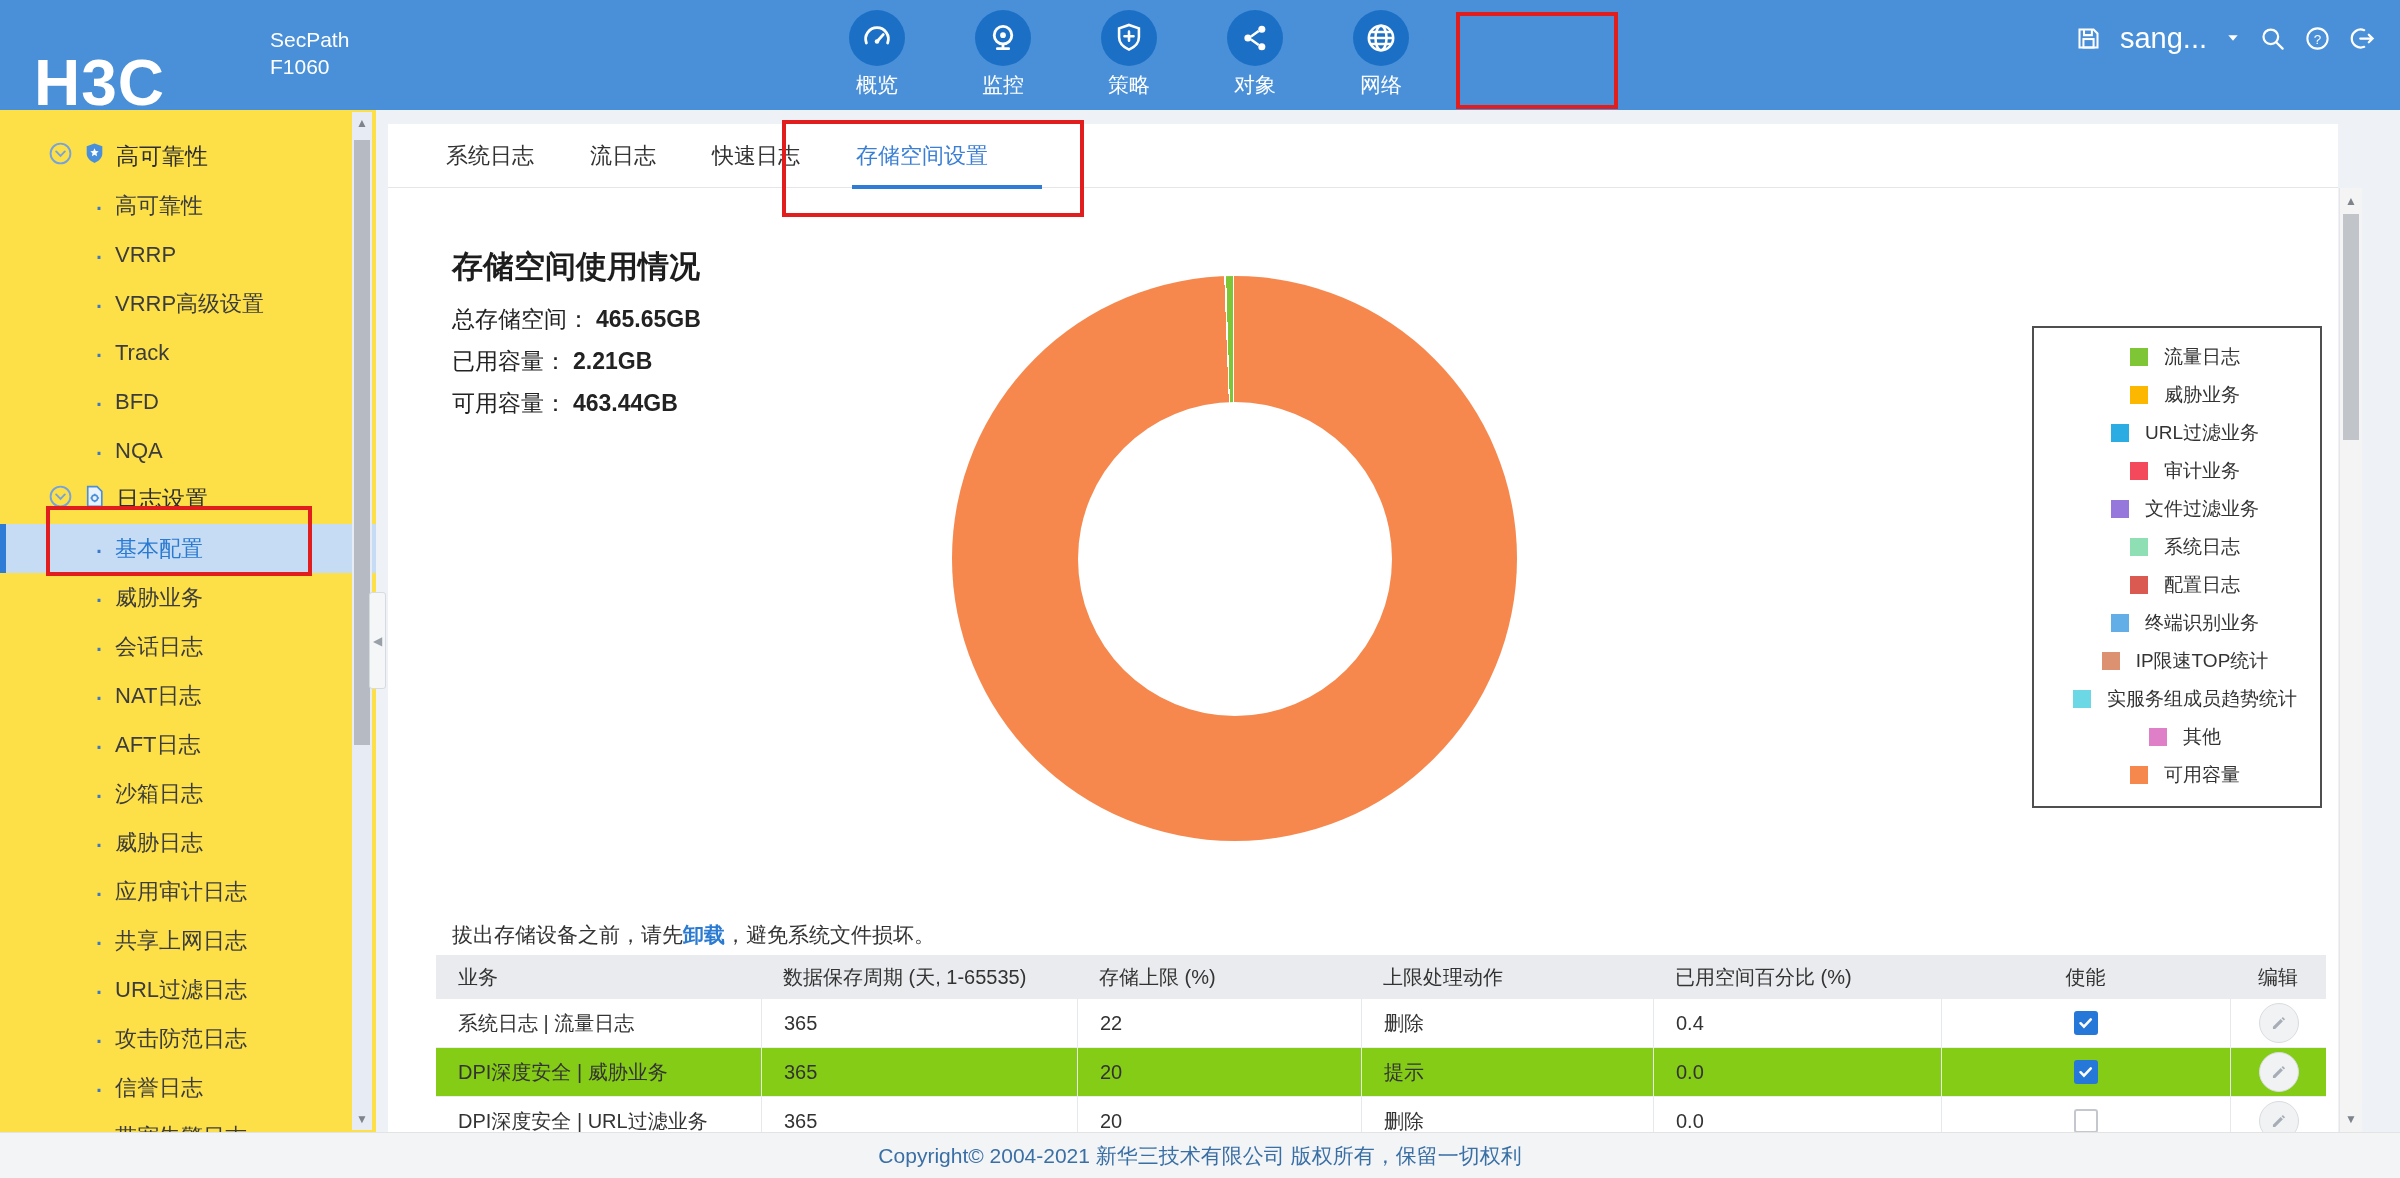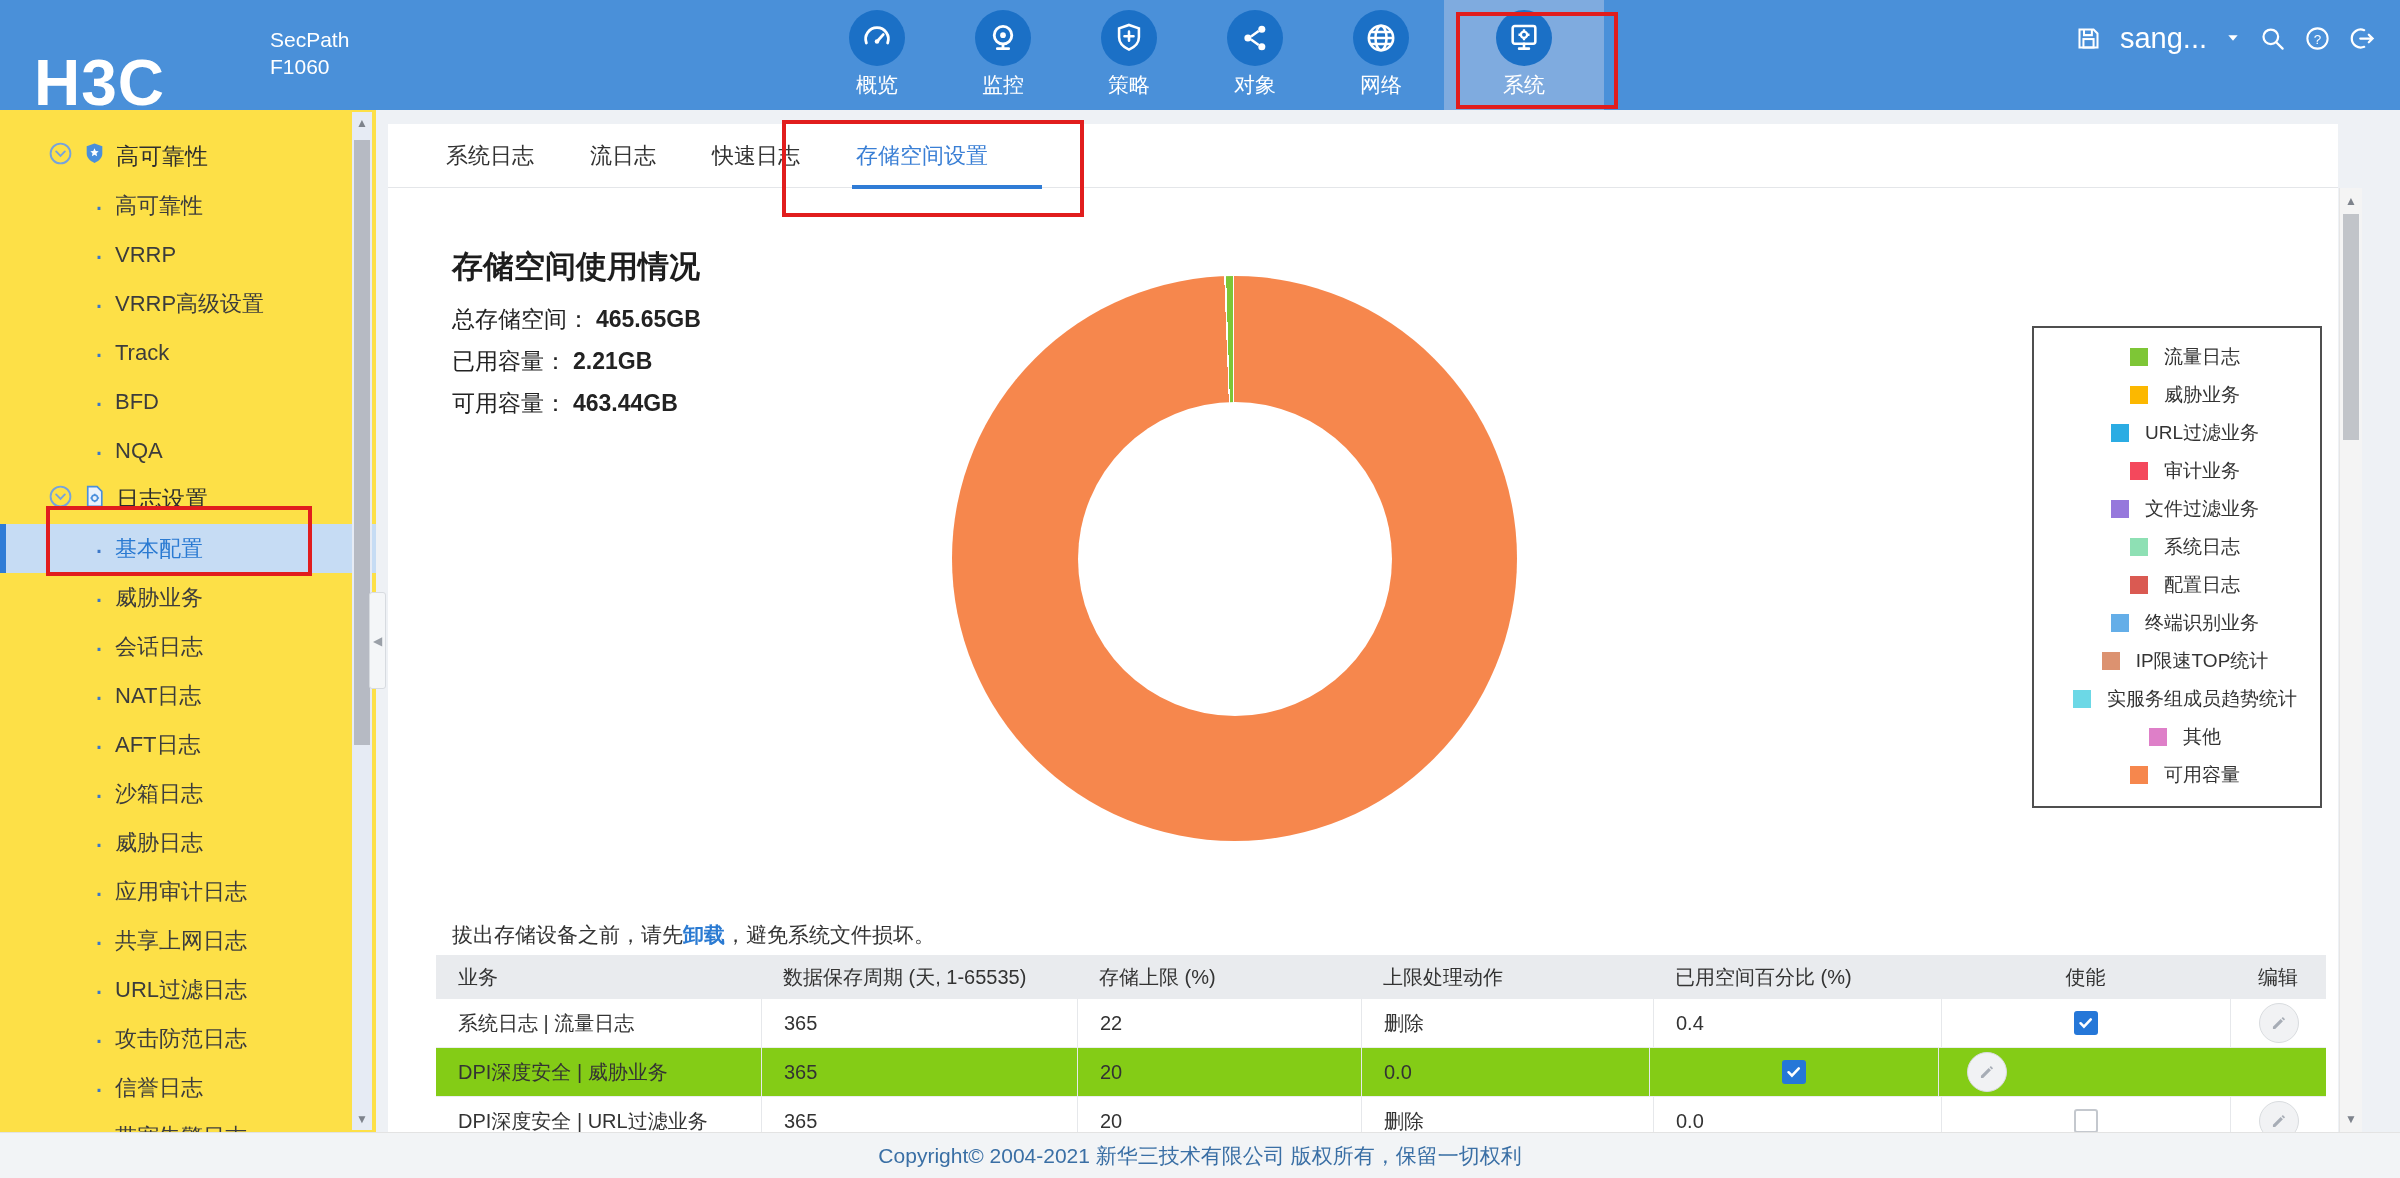--- a/index.html
+++ b/index.html
@@ -149,31 +149,20 @@
         </div>
         <div class="nav-item">
           <span class="nav-circle">
             <svg viewBox="0 0 24 24">
               <circle cx="12" cy="12" r="8.6" fill="none" stroke="#fff" stroke-width="1.8"></circle>
               <ellipse cx="12" cy="12" rx="3.9" ry="8.6" fill="none" stroke="#fff" stroke-width="1.8"></ellipse>
               <path d="M3.4 12h17.2M4.6 7.7h14.8M4.6 16.3h14.8" stroke="#fff" stroke-width="1.8" fill="none"></path>
             </svg>
           </span>
           <div class="nav-label">网络</div>
-        </div>
-        <div class="nav-item active">
-          <span class="nav-circle">
-            <svg viewBox="0 0 24 24">
-              <rect x="4" y="3.5" width="16" height="12.5" rx="1.5" fill="none" stroke="#fff" stroke-width="1.8"></rect>
-              <circle cx="12" cy="9.7" r="2.2" fill="none" stroke="#fff" stroke-width="1.6"></circle>
-              <path d="M12 5.8v1.2M12 12.4v1.2M8.1 9.7h1.2M14.7 9.7h1.2" stroke="#fff" stroke-width="1.6"></path>
-              <path d="M12 16v3M8.5 19.5h7" stroke="#fff" stroke-width="1.8" stroke-linecap="round"></path>
-            </svg>
-          </span>
-          <div class="nav-label">系统</div>
         </div>
       </div>
     <div class="userbar">
       <span class="ubtn" id="icon-save">
           <svg viewBox="0 0 24 24">
             <path d="M4 4h12.5L20 7.5V20H4z" fill="none" stroke="#fff" stroke-width="1.8"></path>
             <path d="M8 4v5h7V4" fill="none" stroke="#fff" stroke-width="1.8"></path>
             <rect x="7.5" y="12.5" width="9" height="7.5" fill="none" stroke="#fff" stroke-width="1.8"></rect>
           </svg>
         </span>
@@ -425,20 +414,21 @@
                 <path d="M5 16.2L14.8 6.4l2.8 2.8L7.8 19H5z" fill="#a7adb6"></path>
                 <path d="M15.9 5.3l1.6-1.6 2.8 2.8-1.6 1.6z" fill="#a7adb6"></path>
               </svg>
             </span>
           </div>
         </div>
         <div class="trow alt">
           <div class="td c0">DPI深度安全 | 威胁业务</div>
           <div class="td c1">365</div>
           <div class="td c2">20</div>
+          <div class="td c3">提示</div>
           <div class="td c4">0.0</div>
           <div class="td c5">
             <span class="cb on">
               <svg viewBox="0 0 14 14">
                 <path d="M2.2 7.2l3 3 6-6.4" fill="none" stroke="#fff" stroke-width="2.2" stroke-linecap="round"></path>
               </svg>
             </span>
           </div>
           <div class="td c6">
             <span class="editbtn">

